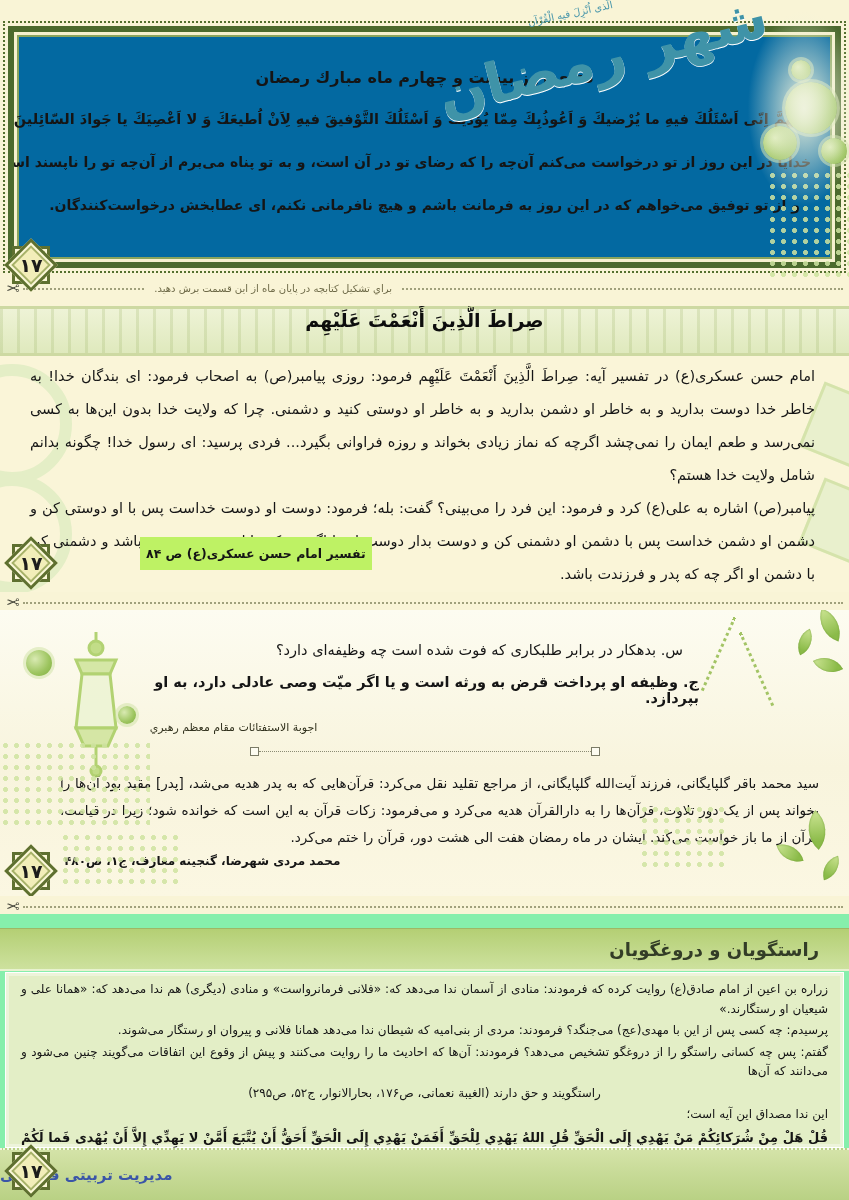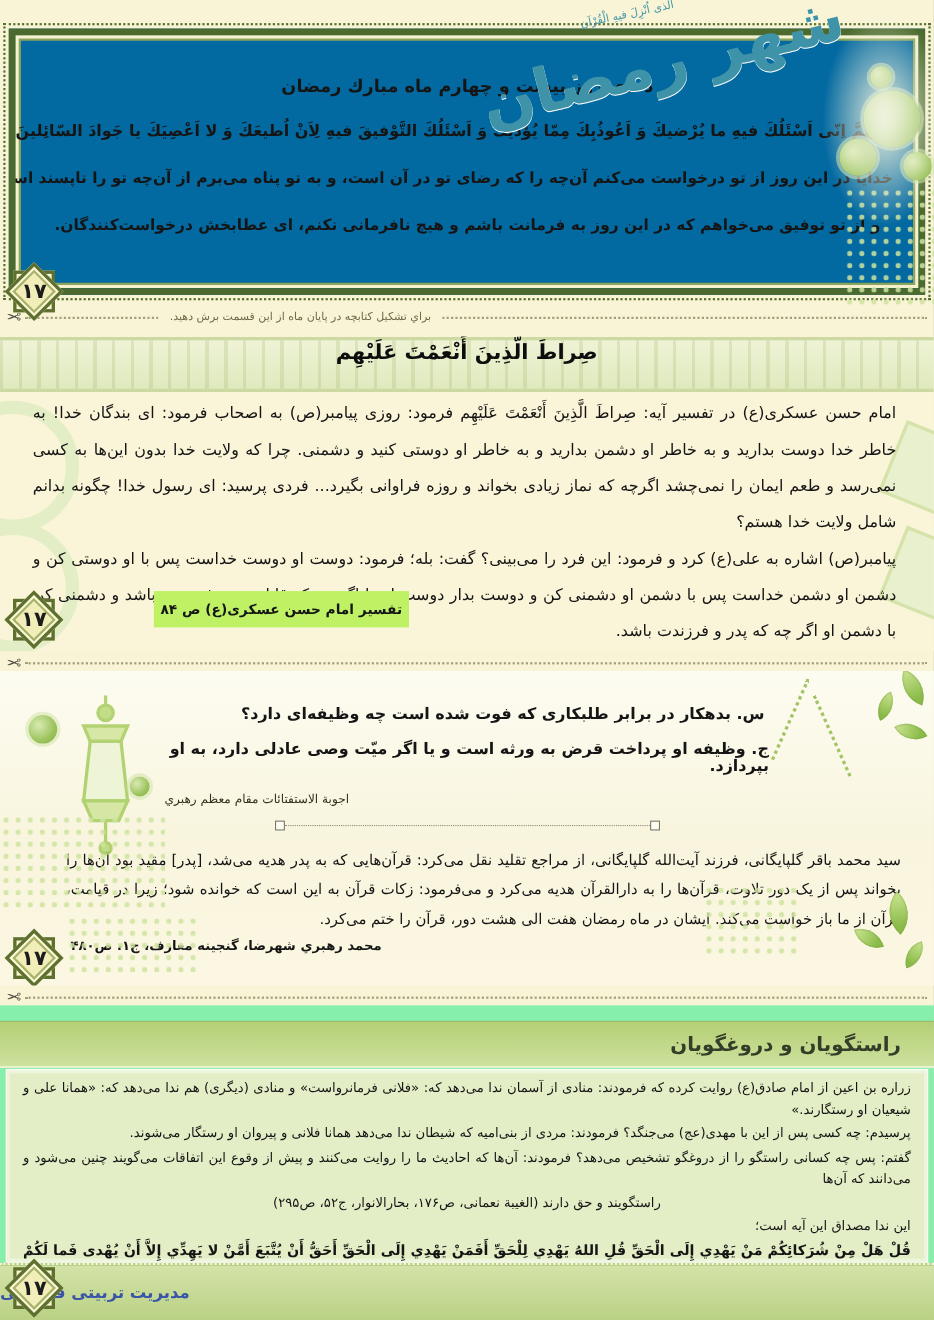--- a/index.html
+++ b/index.html
@@ -54,21 +54,21 @@
   .s2-body{position:absolute;top:54px;right:34px;left:30px;bottom:0;
     font-size:14.5px;line-height:33px;text-align:justify;}
   .s2-body p{margin:0;}
   .s2-source{position:absolute;left:110px;bottom:22px;font-size:12.5px;font-weight:bold;background:#bef264;padding:0 6px;}
   .ringL{position:absolute;border:12px solid #e4eec6;border-radius:50%;}
   .octaR{position:absolute;background:#e9f0cd;border:3px solid #d5e3ab;transform:rotate(22deg);}
   
   .sec3{position:absolute;top:610px;left:0;width:849px;height:286px;overflow:hidden;
     background:linear-gradient(180deg,#fdfcf1 0%,#f8f4dd 55%,#fbf7e2 100%);}
   .qa{margin:32px 150px 0 120px;text-align:right;}
-  .q{font-size:14.5px;font-weight:700;margin:4px;}
+  .q{font-size:14.5px;font-weight:400;margin:16px;}
   .a{font-size:14.5px;font-weight:bold;margin:15px 0 0;}
   .qa-src{margin:15px 45% 0 0;text-align:center;font-size:11px;color:#32321e;}
   .divider{display:flex;align-items:center;width:350px;margin:13px auto 0;direction:ltr;}
   .divider .dsq{width:7px;height:7px;border:1.5px solid #7a7a66;background:#fdfcf1;}
   .divider .dln{flex:1;height:0;border-top:1.5px dotted #8b8b74;}
   .story{margin:14px 30px 0 60px;font-size:13.5px;line-height:27px;text-align:justify;}
   .story-src{margin:3px 0 0;text-align:left;padding-left:64px;font-size:12px;font-weight:bold;}
   .pendant{position:absolute;right:25px;top:44px;width:170px;height:160px;z-index:3;}
   .chain{position:absolute;width:0;border-left:3px dotted #a3c465;height:80px;top:-40px;}
   .chain.a{right:66px;transform:rotate(-24deg);}
@@ -201,21 +201,21 @@
       <p class="q">س. بدهکار در برابر طلبکاری که فوت شده است چه وظیفه‌ای دارد؟</p>
       <p class="a">ج. وظیفه او پرداخت قرض به ورثه است و یا اگر میّت وصی عادلی دارد، به او بپردازد.</p>
     </div>
     <div class="qa-src">اجوبة الاستفتائات مقام معظم رهبري</div>
     <div class="divider">
       <span class="dsq"></span>
       <span class="dln"></span>
       <span class="dsq"></span>
     </div>
     <p class="story">سید محمد باقر گلپایگانی، فرزند آیت‌الله گلپایگانی، از مراجع تقلید نقل می‌کرد: قرآن‌هایی که به پدر هدیه می‌شد، [پدر] مقید بود آن‌ها را بخواند پس از یک دور تلاوت، قرآن‌ها را به دارالقرآن هدیه می‌کرد و می‌فرمود: زکات قرآن به این است که خوانده شود؛ زیرا در قیامت، قرآن از ما باز خواست می‌کند. ایشان در ماه رمضان هفت الی هشت دور، قرآن را ختم می‌کرد.</p>
-    <p class="story-src">محمد رهبري شهرضا، گنجینه معارف، ج۱، ص۴۸۰</p>
+    <p class="story-src">محمد مردی شهرضا، گنجینه معارف، ج۱، ص۴۸۰</p>
 
     <div class="star-badge b3">
       <span class="sq"></span>
       <span class="sq r45"></span>
       <span class="num">۱۷</span>
     </div>
   </div>
 
   <div class="cutline" style="top:896px;">
     <span class="scissors">✂</span>

